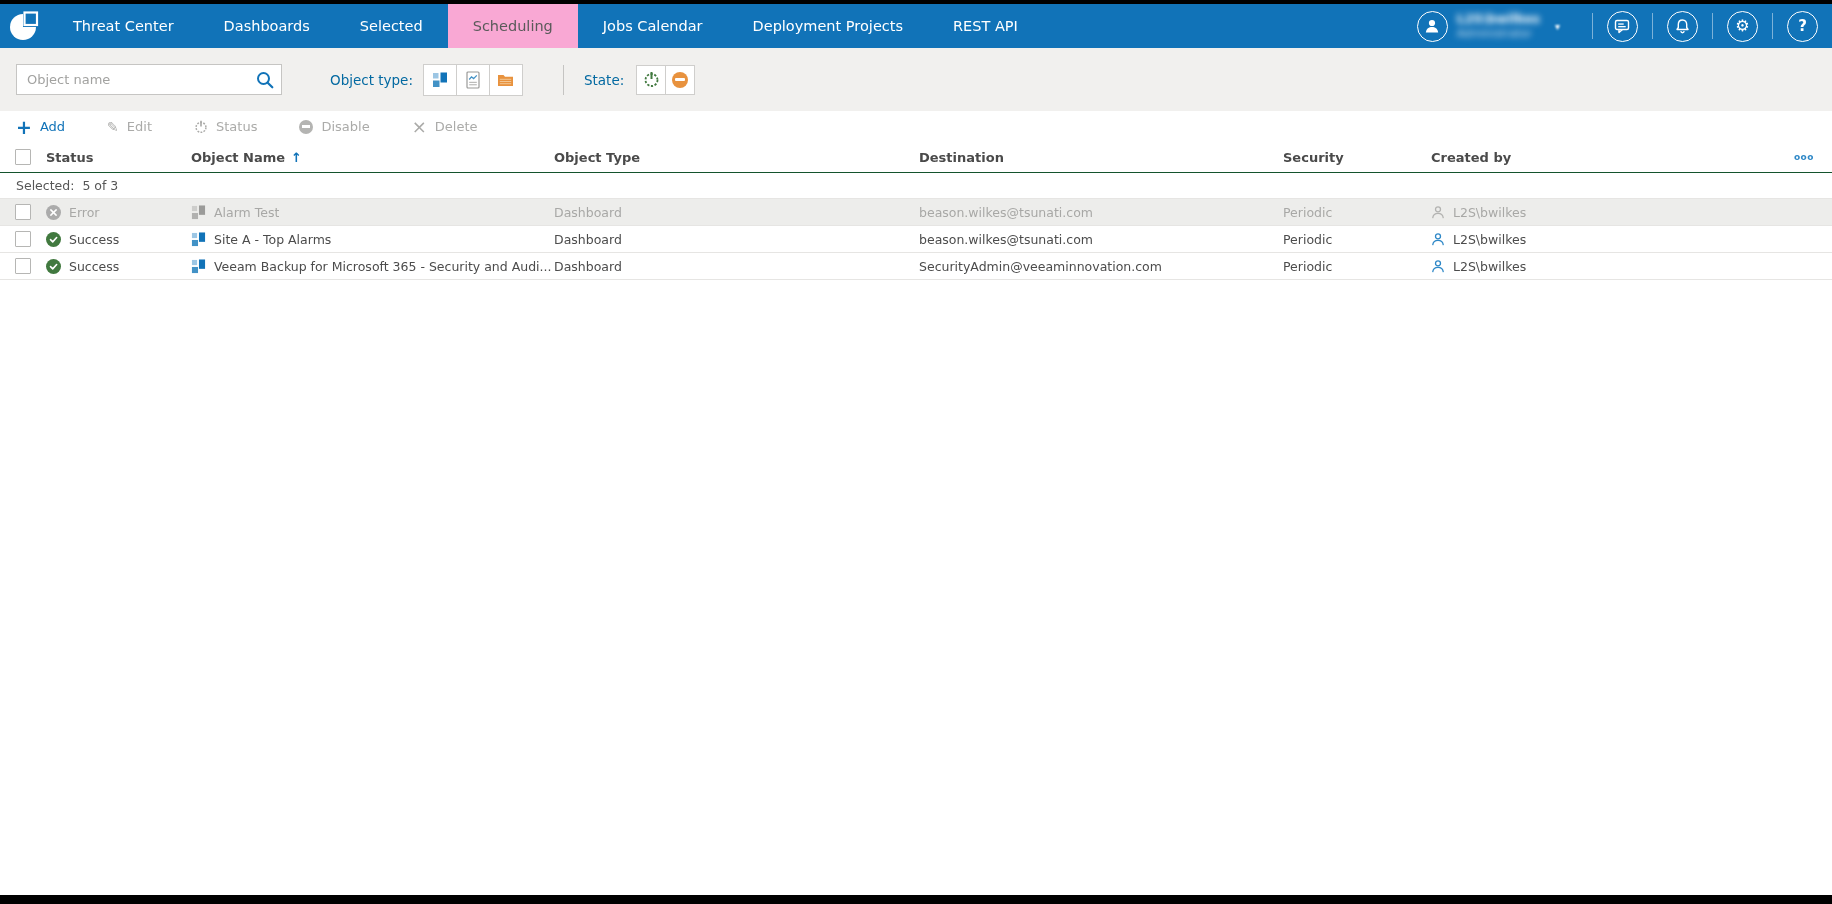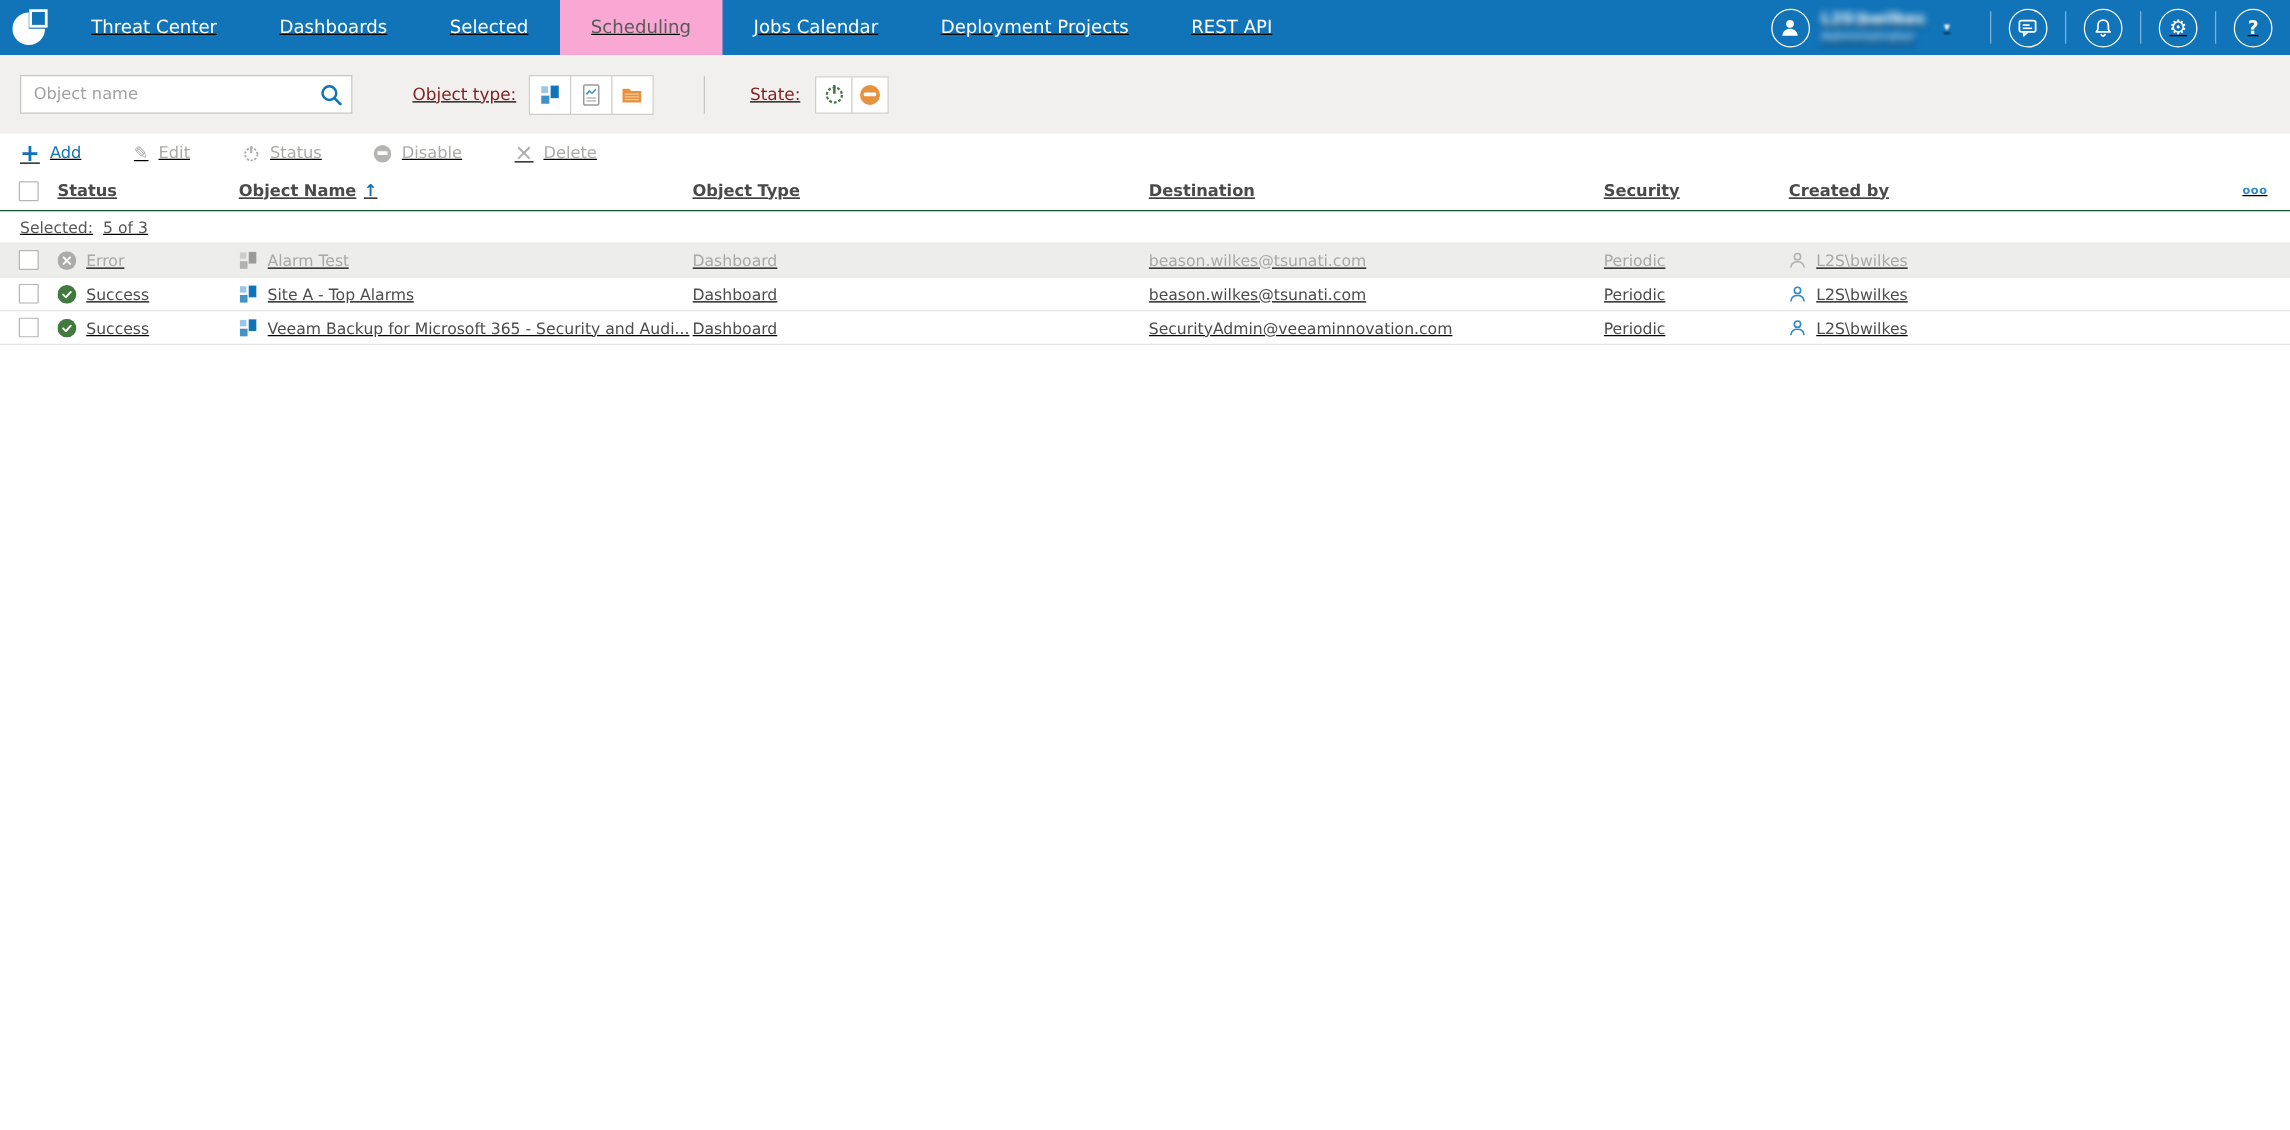--- a/index.html
+++ b/index.html
@@ -1,18 +1,18 @@
 <!DOCTYPE html>
 <html><head>
 <meta charset="utf-8">
 <style>
   * { margin:0; padding:0; box-sizing:border-box; }
   html,body { width:1832px; height:904px; overflow:hidden; background:#000;
     font-family:"DejaVu Sans","Liberation Sans",sans-serif; }
-  .frame { width:1832px; height:904px; display:flex; flex-direction:row; background:#fff;text-decoration:underline; }
+  .frame { width:1832px; height:904px; display:flex; flex-direction:column; background:#fff; }
   .letterbox-top { height:4px; background:#000; flex:none; }
   .letterbox-bottom { height:9px; background:#000; flex:none; }
   .page { flex:1; display:flex; flex-direction:column; background:#fff; min-height:0; }
 
   
   .nav { height:44px; background:#1173b8; display:flex; align-items:stretch; flex:none; }
   .logo-wrap { width:48px; display:flex; align-items:center; justify-content:center; }
   .nav-tabs { display:flex; align-items:stretch; }
   .nav-tab { display:flex; align-items:center; padding:0 25px; color:#fff; font-size:14.5px; cursor:pointer; }
   .nav-tab.active { background:#f9a8d4; color:#5a5a5a; }
@@ -29,28 +29,28 @@
   .help-glyph { font-size:15px; font-weight:bold; }
 
   
   .filterbar { height:63px; background:#f1f0ee; display:flex; align-items:center; flex:none; }
   .search-wrap { position:relative; margin-left:16px; }
   .search-input { width:266px; height:31px; border:1px solid #c6c5c3; background:#fff;
     font-size:13px; color:#555; padding:0 36px 0 10px; outline:none;
     font-family:"DejaVu Sans","Liberation Sans",sans-serif; }
   .search-input::placeholder { color:#a2a2a0; }
   .search-btn { position:absolute; right:7px; top:6px; width:20px; height:20px; cursor:pointer; }
-  .filter-label { font-size:13.5px; color:#7f1d1d; }
+  .filter-label { font-size:13.5px; color:#0369a1; }
   .lbl-objtype { margin-left:48px; }
   .btn-group { display:flex; margin-left:10px; }
   .tool-btn { width:34px; height:32px; background:#fff; border:1px solid #cfcecc;
     display:flex; align-items:center; justify-content:center; cursor:pointer; }
   .tool-btn + .tool-btn { margin-left:-1px; }
   .v-div { width:1px; height:30px; background:#c5c4c2; margin-left:40px; }
-  .lbl-state { margin-left:36px; }
+  .lbl-state { margin-left:20px; }
   .state-group { display:flex; margin-left:12px; }
   .state-group .tool-btn { width:30px; height:30px; }
   .disable-dot { width:16px; height:16px; border-radius:50%; background:#e8923e; position:relative; }
   .disable-dot::after { content:""; position:absolute; left:3px; right:3px; top:6.5px; height:3px; background:#fff; border-radius:1px; }
 
   
   .toolbar { height:31px; background:#fff; display:flex; align-items:center; padding-left:16px; gap:42px; flex:none; }
   .tb-item { display:flex; align-items:center; gap:8px; font-size:13px; cursor:pointer; }
   .tb-add { color:#1173b8; }
   .tb-add .tb-ico { font-size:19px; font-weight:bold; line-height:0; }

